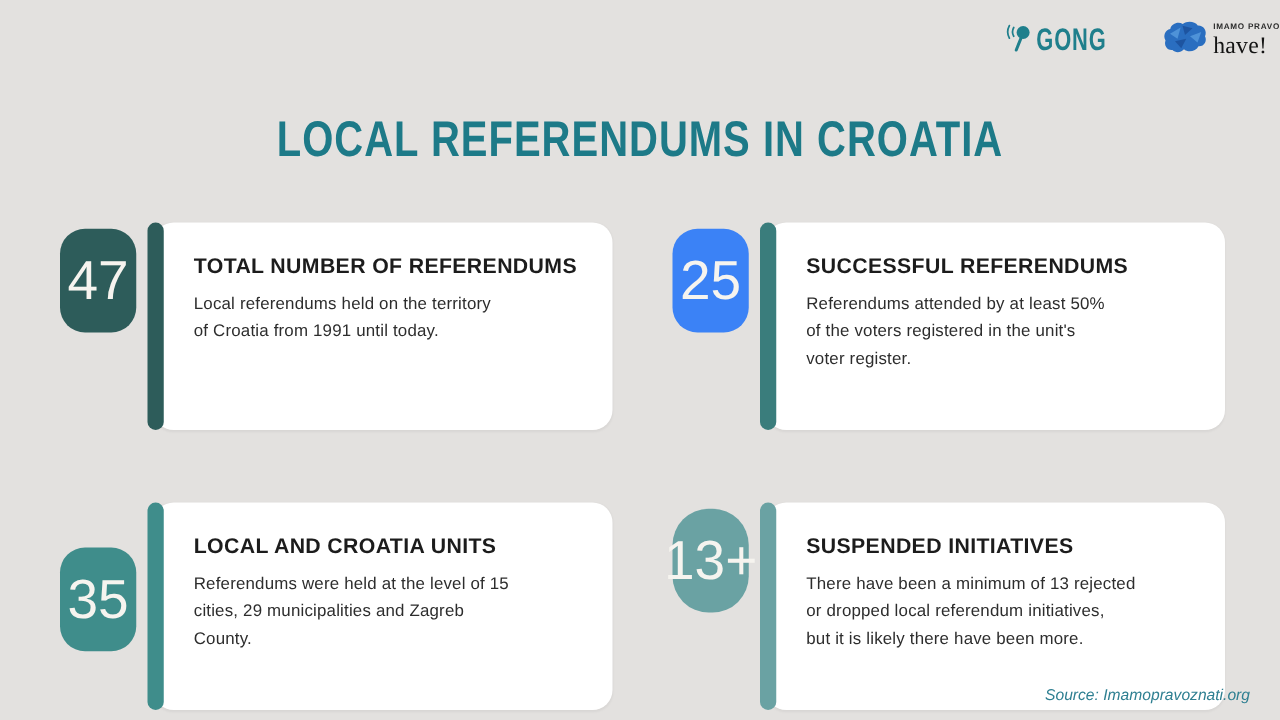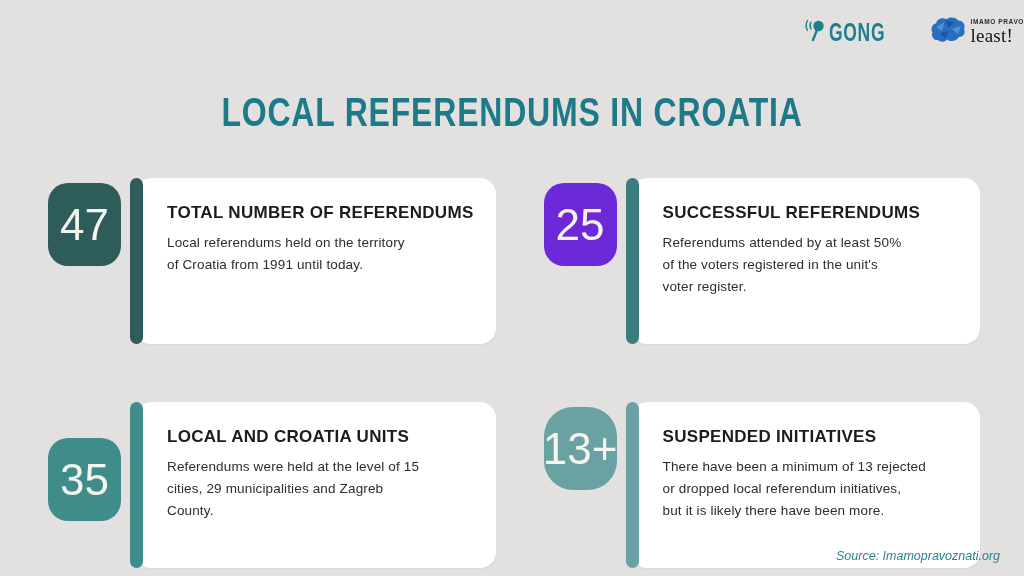--- a/index.html
+++ b/index.html
@@ -52,21 +52,21 @@
   .grid {
     position:absolute; top:178px; left:48px;
     width:932px;
     display:grid;
     grid-template-columns:1fr 1fr;
     column-gap:48px;
     row-gap:58px;
   }
   .stat { display:flex; align-items:flex-start; gap:14px; }
   .num-square {
-    width:73px; height:83px; flex:none;
+    width:61px; height:83px; flex:none;
     margin-top:5px;
     border-radius:20px;
     display:flex; align-items:center; justify-content:center;
   }
   .num {
     color:#f6f4ef;
     font-size:44px; font-weight:400;
     letter-spacing:0px; line-height:1;
   }
   .card {
@@ -124,21 +124,21 @@
       <svg width="36" height="28" viewBox="0 0 36 28">
         <path d="M8 24 C3.5 24.5 1 20 2.4 16.4 C0.2 12.4 2.2 8 6.2 7.2 C7.2 3 12.4 1 16.2 3.2 C20 0.4 26 1.2 28.2 4.4 C33 4.2 36 9 34 13 C36 17 33.2 21.4 28.8 21 C26.8 25.2 20.4 26.4 17.2 23.4 C14.4 26.4 10.4 26.4 8 24 Z" fill="#2a6ec0"></path>
         <path d="M6 11 L14.5 6 L12 15 Z" fill="#4e92d8"></path>
         <path d="M16 4.5 L24 6.5 L18 12 Z" fill="#1d54a0"></path>
         <path d="M22 13 L31 9.5 L28 18 Z" fill="#4e92d8"></path>
         <path d="M10 17 L19 15 L15 22.5 Z" fill="#1d54a0"></path>
       </svg>
     </span>
     <span class="znati-text">
       <span class="znati-top">Imamo Pravo</span>
-      <span class="znati-main">least!</span>
+      <span class="znati-main">have!</span>
     </span>
   </div>
 </div>
 
 <h1 class="page-title">LOCAL REFERENDUMS IN CROATIA</h1>
 
 <main class="grid">
 
   <div class="stat">
     <div class="num-square" style="background-color: rgb(45, 92, 90);">
@@ -146,21 +146,21 @@
     </div>
     <div class="card">
       <span class="accent" style="background-color: rgb(45, 92, 90);"></span>
       <h2 class="card-title">TOTAL NUMBER OF REFERENDUMS</h2>
       <p class="card-body">Local referendums held on the territory
 of Croatia from 1991 until today.</p>
     </div>
   </div>
 
   <div class="stat">
-    <div class="num-square" style="background-color: #6d28d9;">
+    <div class="num-square" style="background-color: #3b82f6;">
       <span class="num">25</span>
     </div>
     <div class="card">
       <span class="accent" style="background-color: rgb(58, 125, 124);"></span>
       <h2 class="card-title">SUCCESSFUL REFERENDUMS</h2>
       <p class="card-body">Referendums attended by at least 50%
 of the voters registered in the unit's
 voter register.</p>
     </div>
   </div>

